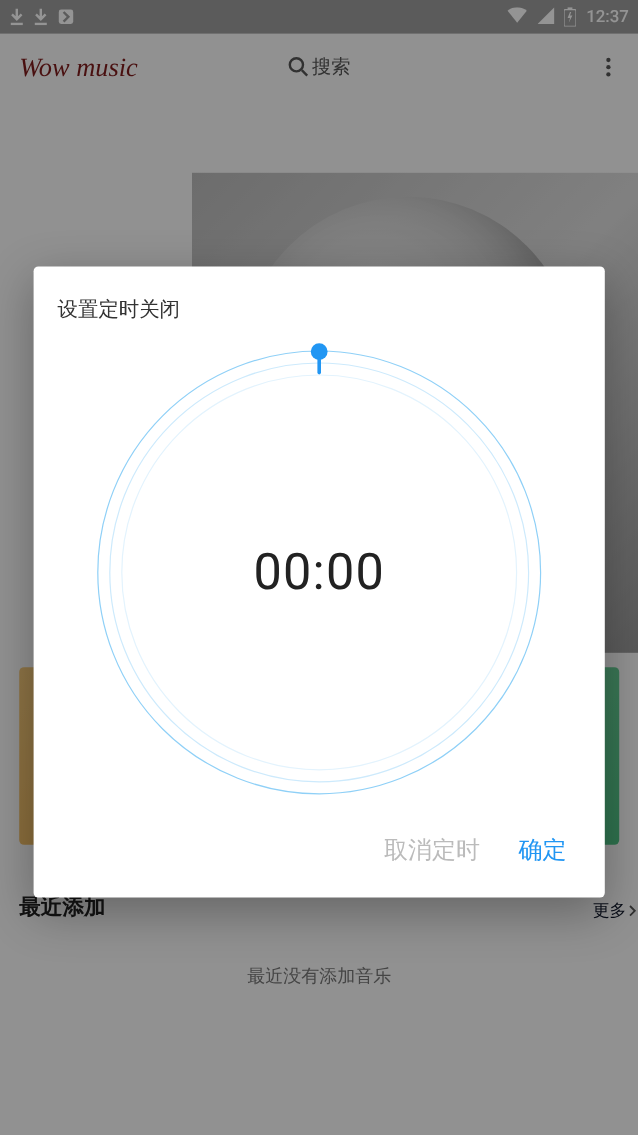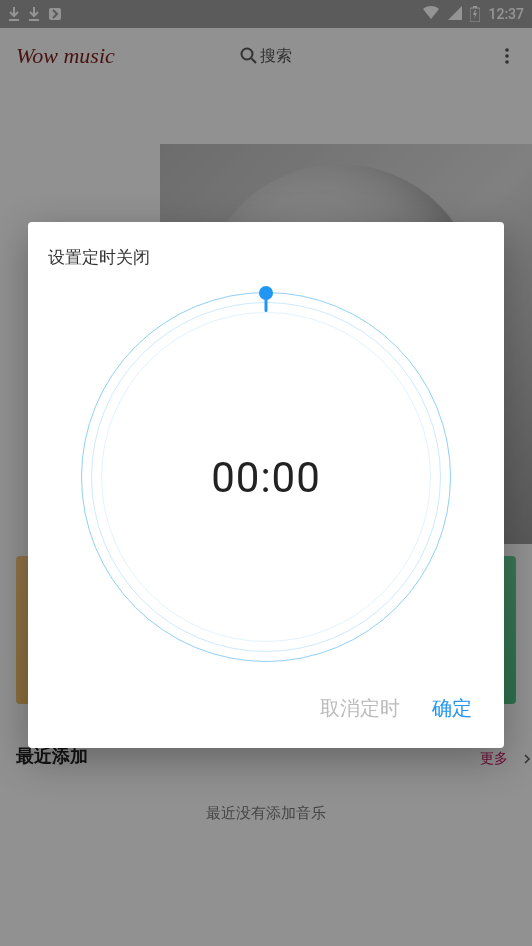--- a/index.html
+++ b/index.html
@@ -26,21 +26,21 @@
   .hero-img { position: absolute; top: 144px; left: 160px; right: 0; height: 400px; background: linear-gradient(135deg, #bbb 0%, #ddd 50%, #999 100%); }
   .hero-img::before { content:""; position:absolute; top:20px; left:40px; width:280px; height:280px; border-radius:50%; background: radial-gradient(circle at 40% 35%, #eee, #aaa); box-shadow: inset -20px -20px 40px rgba(0,0,0,0.2); }
   
   .card-row { position: absolute; top: 556px; left: 16px; right: 16px; height: 148px; display: flex; gap: 8px; }
   .card { flex: 1; border-radius: 4px; }
   .card.orange { background: linear-gradient(135deg, #f4c97a, #e8a94a); }
   .card.green  { background: linear-gradient(135deg, #88d9a8, #4fc486); }
   
   .recent-row { position: absolute; top: 744px; left: 16px; right: 0; display: flex; align-items: flex-end; }
   .recent-title { font-size: 18px; font-weight: 700; color: #222; }
-  .more { margin-left: auto; font-size: 14px; color: #be185d; display:flex; align-items:center; gap:14px;}
+  .more { margin-left: auto; font-size: 14px; color: #0f172a; display:flex; align-items:center; gap:0;}
   
   .empty-text { position: absolute; top: 804px; left: 0; right: 0; text-align: center; font-size: 15px; color: #777; }
   
   
   .scrim { position: absolute; inset: 0; background: rgba(0,0,0,0.42); }
   
   
   .dialog { position: absolute; top: 222px; left: 28px; right: 28px; bottom: 198px; background: #fff; border-radius: 4px; box-shadow: 0 12px 40px rgba(0,0,0,0.3); display: flex; flex-direction: column; padding: 24px 20px 8px; }
   .dialog-title { font-size: 17px; color: #333; margin-bottom: 8px; }
   .dial-wrap { flex: 1; position: relative; display:flex; align-items:center; justify-content:center; }

